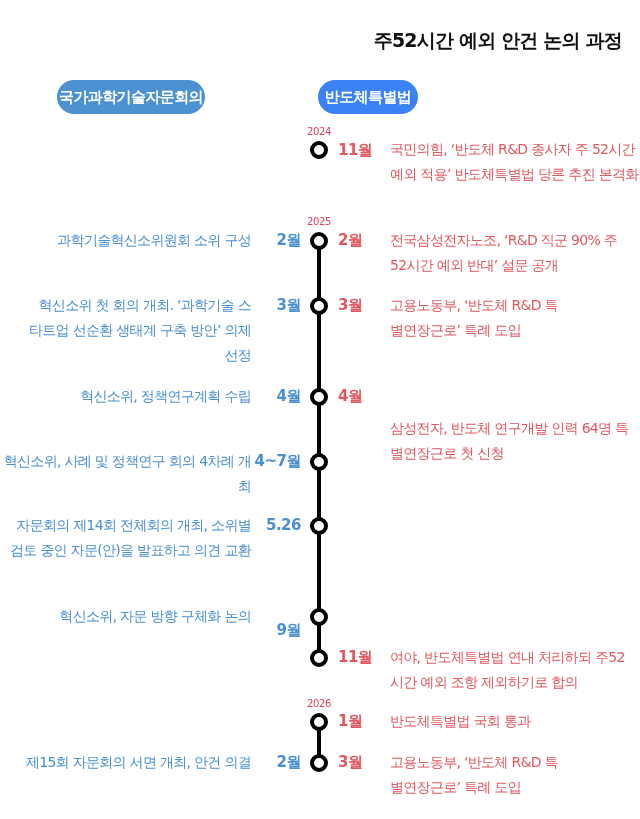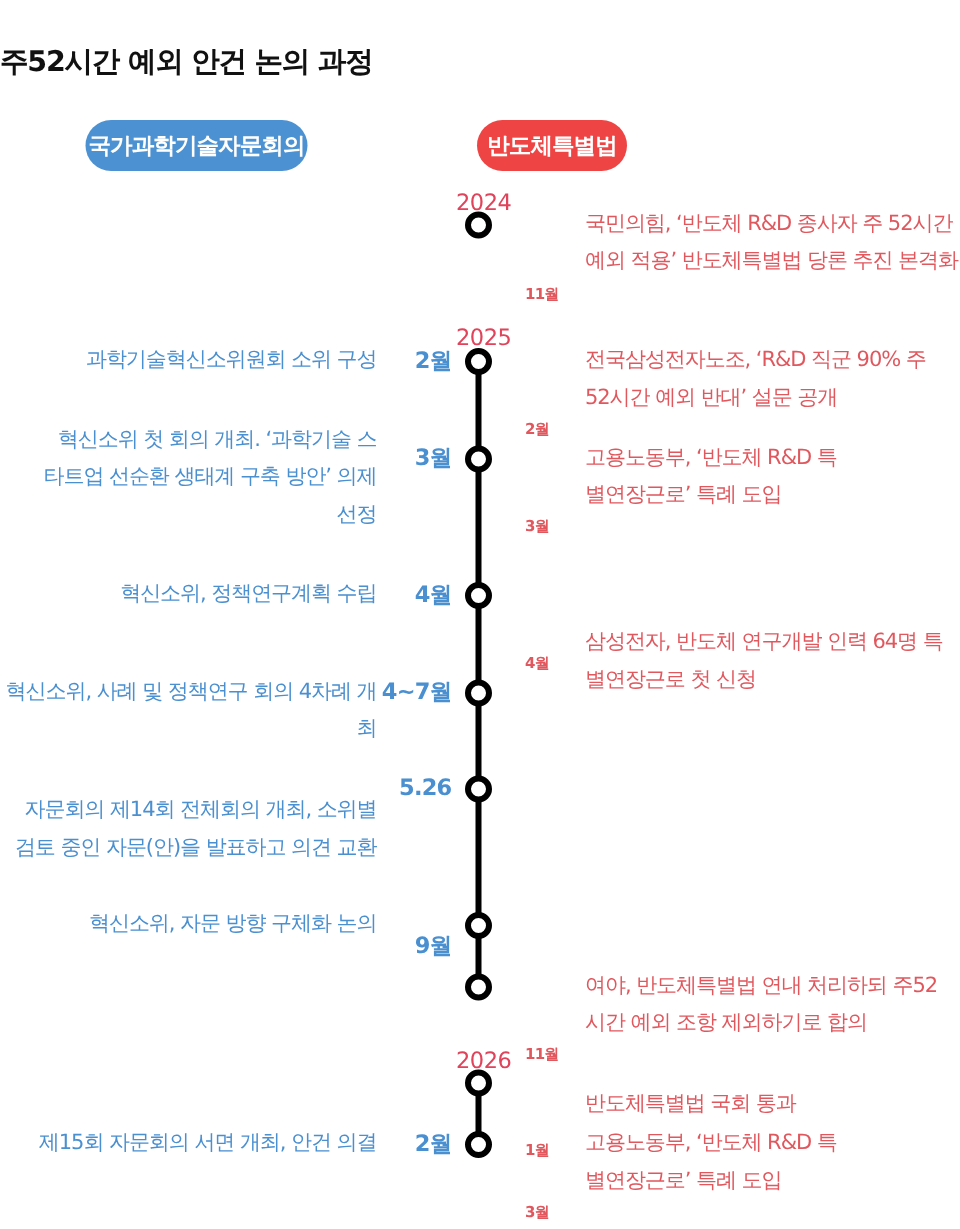--- a/index.html
+++ b/index.html
@@ -1,44 +1,44 @@
 <!DOCTYPE html>
 <html><head>
 <meta charset="utf-8">
 <style>
   * { box-sizing: border-box; margin: 0; padding: 0; }
   html, body { width: 640px; height: 819px; background: #ffffff; overflow: hidden; }
   body { font-family: "DejaVu Sans", "Liberation Sans", sans-serif; position: relative; }
   .title {
-    position: absolute; top: 28px; left: 0; width: 622px; text-align: left;
+    position: absolute; top: 28px; left: 0; width: 622px; text-align: right;
     font-size: 19px; font-weight: bold; color: #111111; letter-spacing: -0.8px;
   }
   .pill {
     position: absolute; top: 80px; height: 34px; border-radius: 17px;
     color: #ffffff; font-size: 15px; font-weight: bold; letter-spacing: -0.6px;
     display: flex; align-items: center; justify-content: center;
   }
   .pill-left { left: 57px; width: 148px; background: #4c92d2; }
-  .pill-right { left: 318px; width: 100px; background: #ef4444; text-align: center; }
+  .pill-right { left: 318px; width: 100px; background: #3b82f6; text-align: center; }
   .line-seg { position: absolute; left: 317px; width: 4px; background: #000000; }
   .dot {
     position: absolute; left: 310px; width: 18px; height: 18px; border-radius: 50%;
     background: #ffffff; border: 4.5px solid #000000;
   }
   .year {
     position: absolute; left: 304px; width: 30px; text-align: center;
-    font-size: 15px; color: #e0435a; letter-spacing: -0.3px;
+    font-size: 10px; color: #e0435a; letter-spacing: -0.3px;
   }
   .month-l {
     position: absolute; right: 339px; font-size: 15px; font-weight: bold;
     color: #4a8fd0; letter-spacing: -0.5px; white-space: nowrap;
   }
   .month-r {
-    position: absolute; left: 350px; font-size: 10px; font-weight: bold;
-    color: #e0585e; letter-spacing: -0.5px; white-space: nowrap; margin-top: 48px;
+    position: absolute; left: 338px; font-size: 15px; font-weight: bold;
+    color: #e0585e; letter-spacing: -0.5px; white-space: nowrap;
   }
   .desc-l {
     position: absolute; right: 389px; width: 260px; text-align: right;
     font-size: 14px; line-height: 25px; color: #4a8fd0; letter-spacing: -0.7px;
   }
   .desc-r {
     position: absolute; left: 390px; width: 245px; text-align: left;
     font-size: 14px; line-height: 25px; color: #e0585e; letter-spacing: -0.7px;
   }
   .desc-l.wide { width: 300px; }
@@ -63,47 +63,47 @@
 <div class="desc-r" style="top:137px; width:250px;">국민의힘, ‘반도체 R&amp;D 종사자 주 52시간 예외 적용’ 반도체특별법 당론 추진 본격화</div>
 
 <div class="dot" style="top:232px;"></div>
 <div class="month-l" style="top:231px;">2월</div>
 <div class="desc-l" style="top:228px;">과학기술혁신소위원회 소위 구성</div>
 <div class="month-r" style="top:231px;">2월</div>
 <div class="desc-r" style="top:228px; width:240px;">전국삼성전자노조, ‘R&amp;D 직군 90% 주52시간 예외 반대’ 설문 공개</div>
 
 <div class="dot" style="top:297px;"></div>
 <div class="month-l" style="top:296px;">3월</div>
-<div class="desc-l" style="top:281px; width:225px;margin-left:33px;">혁신소위 첫 회의 개최. ‘과학기술 스타트업 선순환 생태계 구축 방안’ 의제 선정</div>
+<div class="desc-l" style="top:293px; width:225px;margin-left:33px;">혁신소위 첫 회의 개최. ‘과학기술 스타트업 선순환 생태계 구축 방안’ 의제 선정</div>
 <div class="month-r" style="top:296px;">3월</div>
 <div class="desc-r" style="top:293px; width:170px;">고용노동부, ‘반도체 R&amp;D 특별연장근로’ 특례 도입</div>
 
 <div class="dot" style="top:388px;"></div>
 <div class="month-l" style="top:387px;">4월</div>
 <div class="desc-l" style="top:384px;">혁신소위, 정책연구계획 수립</div>
 <div class="month-r" style="top:387px;">4월</div>
 <div class="desc-r" style="top:384px;margin-top:32px;">삼성전자, 반도체 연구개발 인력 64명 특별연장근로 첫 신청</div>
 
 <div class="dot" style="top:453px;"></div>
 <div class="month-l" style="top:452px;">4~7월</div>
 <div class="desc-l wide" style="top:449px; right:389px; width:260px;">혁신소위, 사례 및 정책연구 회의 4차례 개최</div>
 
 <div class="dot" style="top:517px;"></div>
 <div class="month-l" style="top:516px;">5.26</div>
-<div class="desc-l" style="top:513px; width:245px;margin-top:15px;">자문회의 제14회 전체회의 개최, 소위별 검토 중인 자문(안)을 발표하고 의견 교환</div>
+<div class="desc-l" style="top:513px; width:245px;">자문회의 제14회 전체회의 개최, 소위별 검토 중인 자문(안)을 발표하고 의견 교환</div>
 
 <div class="dot" style="top:608px;"></div>
 <div class="month-l" style="top:621px;">9월</div>
 <div class="desc-l" style="top:604px;">혁신소위, 자문 방향 구체화 논의</div>
 
 <div class="dot" style="top:649px;"></div>
 <div class="month-r" style="top:648px;">11월</div>
 <div class="desc-r" style="top:645px; width:245px;">여야, 반도체특별법 연내 처리하되 주52시간 예외 조항 제외하기로 합의</div>
 
 <div class="dot" style="top:713px;"></div>
 <div class="month-r" style="top:712px;">1월</div>
-<div class="desc-r" style="top:724px;">반도체특별법 국회 통과</div>
+<div class="desc-r" style="top:709px;">반도체특별법 국회 통과</div>
 
 <div class="dot" style="top:754px;"></div>
 <div class="month-l" style="top:753px;">2월</div>
 <div class="desc-l wide" style="top:750px; width:300px;">제15회 자문회의 서면 개최, 안건 의결</div>
 <div class="month-r" style="top:753px;">3월</div>
 <div class="desc-r" style="top:750px; width:170px;">고용노동부, ‘반도체 R&amp;D 특별연장근로’ 특례 도입</div>
 
 </body></html>

